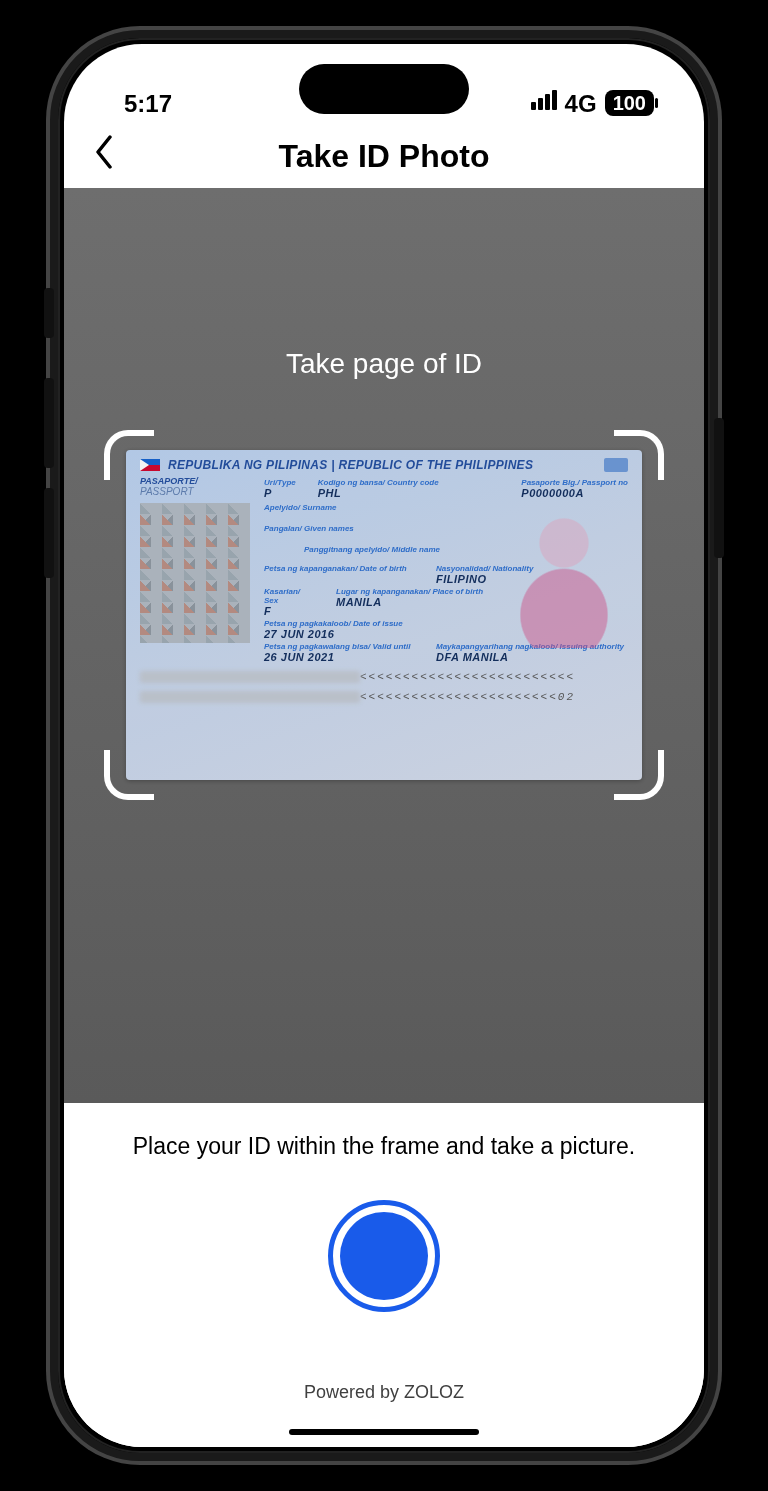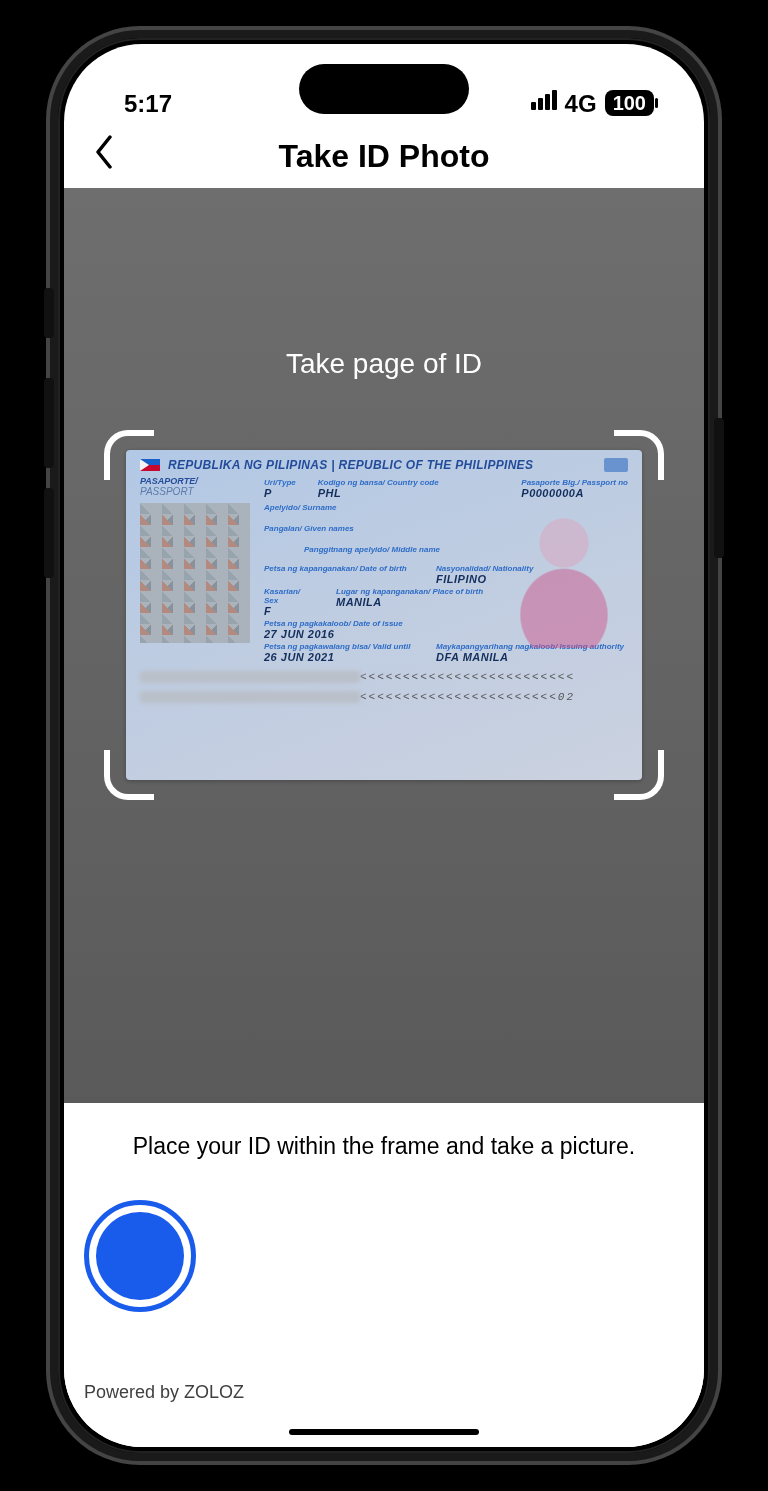--- a/index.html
+++ b/index.html
@@ -124,21 +124,21 @@
                 radial-gradient(ellipse 65% 55% at 50% 78%, #d84a86 55%, transparent 57%);
     opacity:.45;
   }
   .mrz { margin-top:8px; font-family:"Courier New",monospace; font-size:11px; letter-spacing:2px; color:#555; filter:blur(.5px);}
   .mrz .redact { display:inline-block; width:220px; height:12px; background:#c1c8d2; filter:blur(2px); vertical-align:middle; border-radius:2px;}
 
   
   .bottom {
     background:#fff;
     padding: 30px 20px 0 20px;
-    display:flex; flex-direction:column; 
+    display:flex; flex-direction:column; align-items:center;
   }
   .instruction { font-size:23px; color:#000; text-align:center; }
   .shutter {
     margin-top: 40px;
     width:112px; height:112px; border-radius:50%;
     border:5px solid #195bea;
     display:flex; align-items:center; justify-content:center;
     cursor:pointer;
   }
   .shutter-inner { width:88px; height:88px; border-radius:50%; background:#195bea; }

